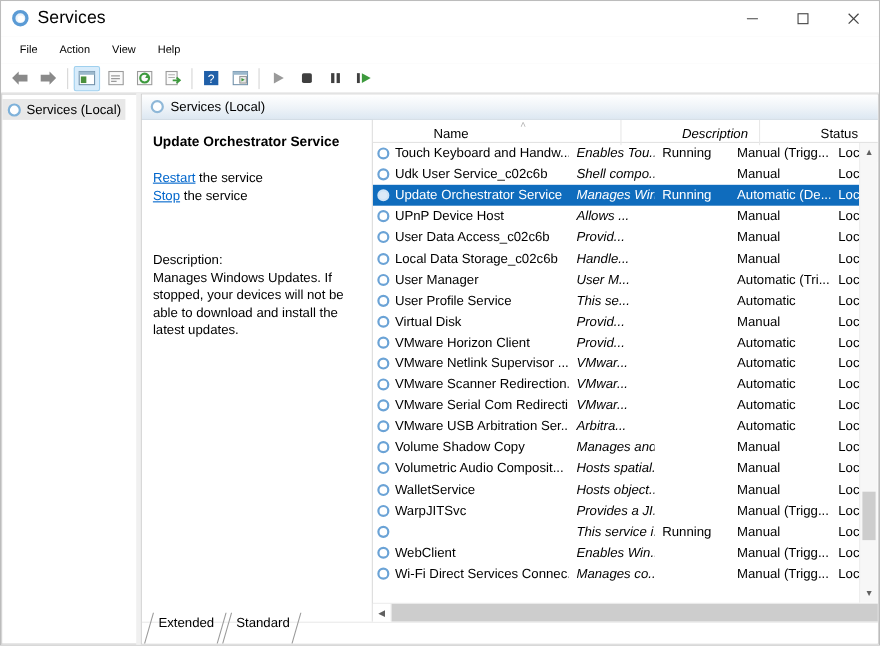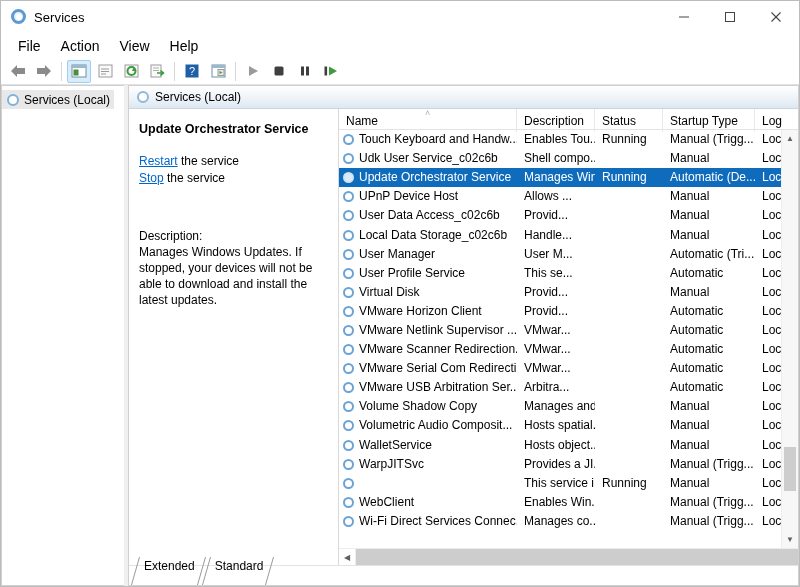--- a/index.html
+++ b/index.html
@@ -45,21 +45,21 @@
   }
   .gear::after {
     content: "";
     position: absolute;
     width: 6px; height: 6px;
     background: #ffffff;
     border-radius: 50%;
     top: 1.5px; left: 1.5px;
   }
   .title-text {
-    font-size: 13px;
+    font-size: 16px;
     color: #000;
     letter-spacing: .1px;
   }
   .caption-buttons {
     position: absolute;
     right: 0; top: 0;
     height: 32px;
     display: flex;
   }
   .cap-btn {
@@ -73,21 +73,21 @@
   .cap-btn svg { display: block; }
 
   
   .menubar {
     height: 25px;
     flex: 0 0 25px;
     display: flex;
     align-items: center;
     padding-left: 7px;
     background: #ffffff;
-    font-size: 14px;
+    font-size: 10px;
   }
   .menu-item {
     padding: 3px 10px;
     color: #000;
   }
 
   
   .toolbar {
     height: 27px;
     flex: 0 0 27px;
@@ -226,23 +226,24 @@
     position: relative;
   }
   .col-h {
     display: flex;
     align-items: center;
     padding-left: 7px;
     border-right: 1px solid #e8e8e8;
     overflow: hidden;
     white-space: nowrap;
     height: 23px;
+    margin-left: 48px;
   }
   .c-name  { width: 178px; flex:0 0 178px; position: relative;}
-  .c-desc  { width: 78px;  flex:0 0 78px; }
+  .c-desc  { width: 78px;  flex:0 0 78px;font-style:italic; }
   .c-stat  { width: 68px;  flex:0 0 68px; }
   .c-start { width: 92px;  flex:0 0 92px; }
   .c-log   { width: 40px;  flex:0 0 40px; border-right:none; }
   .sort-mark {
     position: absolute;
     left: 86px; top: -1px;
     font-size: 9px;
     color: #b0b0b0;
   }
 

